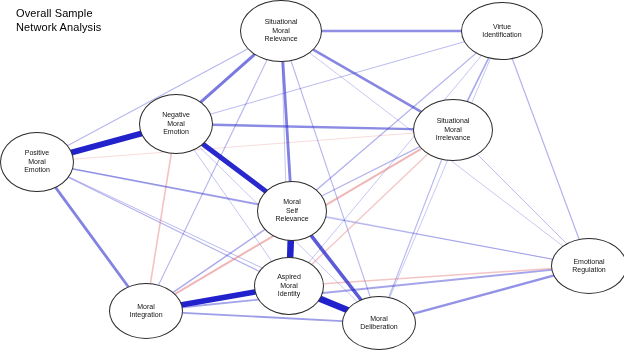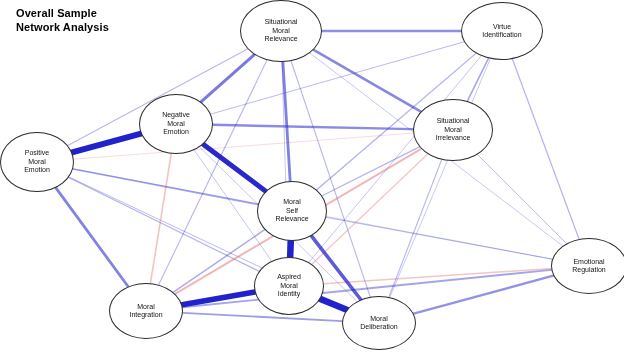--- a/index.html
+++ b/index.html
@@ -15,21 +15,21 @@
     width: 624px;
     height: 352px;
     background: #ffffff;
     overflow: hidden;
   }
   #figure-title {
     position: absolute;
     left: 16px;
     top: 6px;
     font-size: 11px;
-    font-weight: bold;
+    font-weight: normal;
     line-height: 14px;
     color: #000000;
     white-space: pre-line;
     z-index: 30;
     letter-spacing: 0.1px;
   }
   #edge-layer {
     position: absolute;
     left: 0;
     top: 0;

